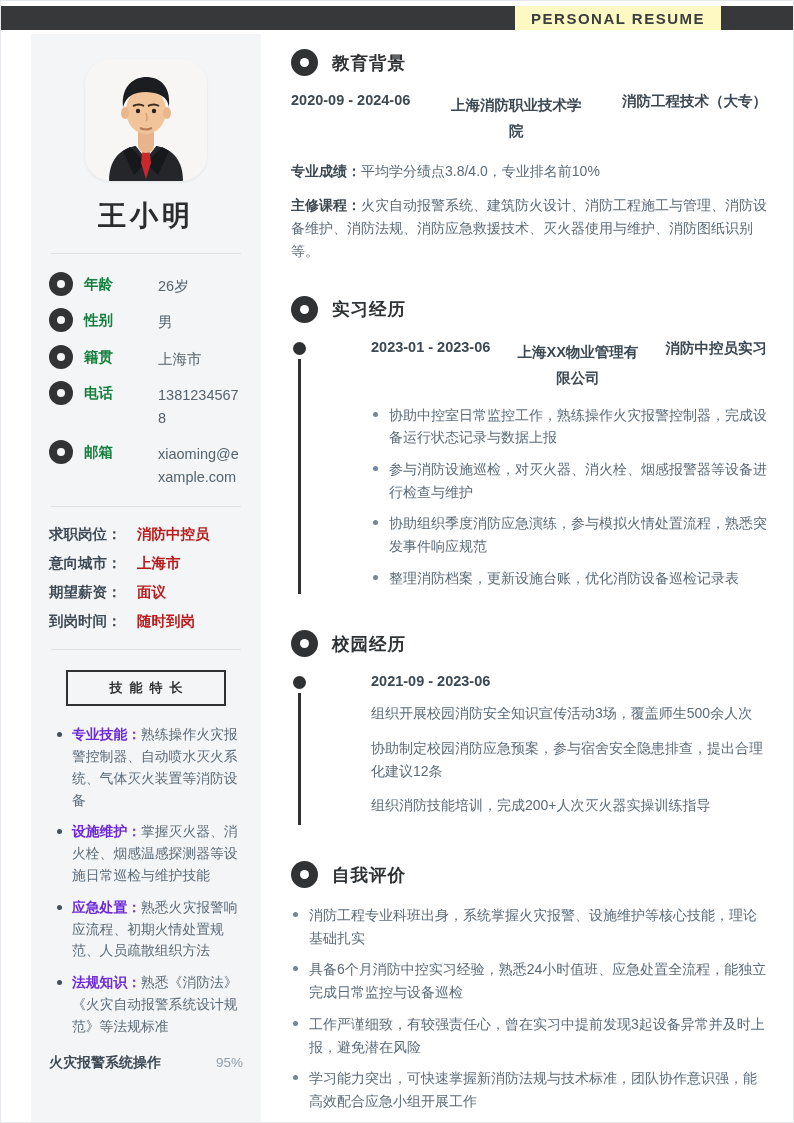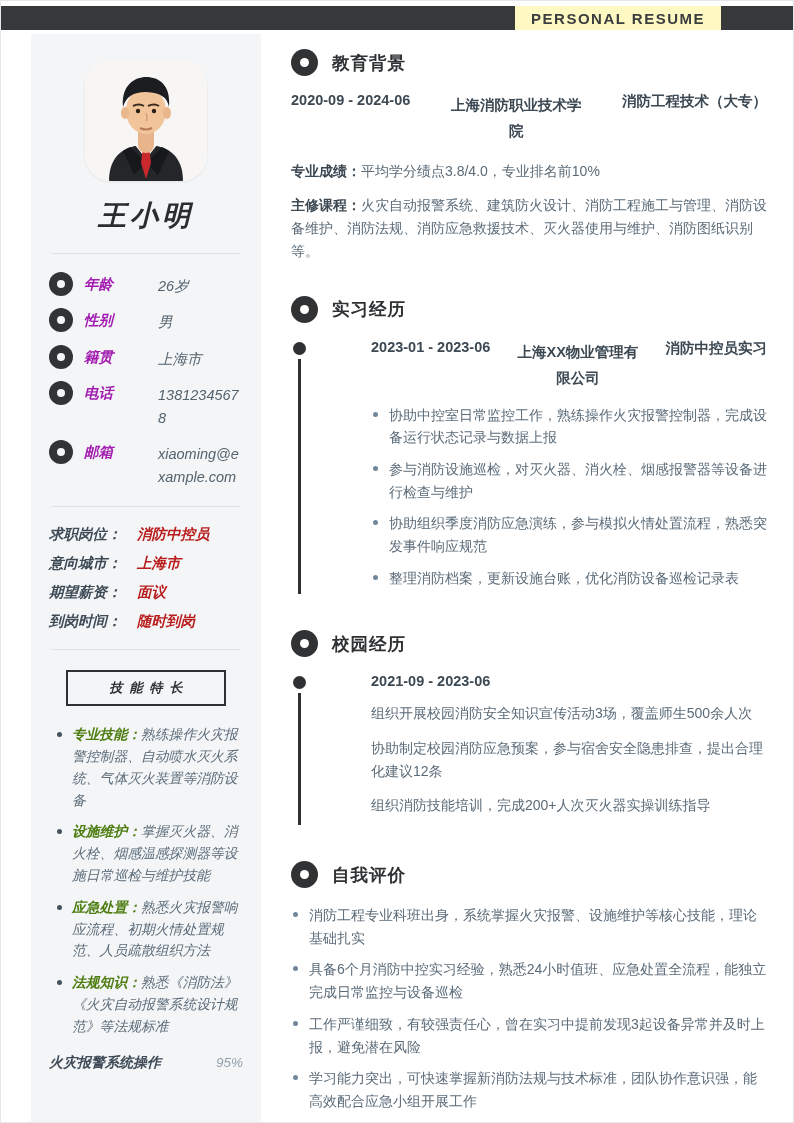--- a/index.html
+++ b/index.html
@@ -11,49 +11,49 @@
   
   .topbar { position:absolute; top:5px; left:0; right:0; height:24px; display:flex; }
   .topbar-seg { background:#36383a; }
   .seg-left { flex:1; }
   .seg-right { width:72px; }
   .topbar-title { background:#fef9c3; padding:0 16px; display:flex; align-items:center;
                   font-size:15px; font-weight:bold; color:#3b3d3f; letter-spacing:1.5px; white-space:nowrap; }
 
   
   .sidebar { position:absolute; left:30px; top:33px; width:230px; bottom:0;
-             background:#f3f5f7; padding:25px 18px 0 18px;font-style:italic; }
+             background:#f3f5f7; padding:25px 18px 0 18px; }
   .avatar-wrap { width:122px; height:122px; margin:0 auto; border-radius:26px;
                  background:#fafafa; overflow:hidden; box-shadow:0 1px 3px rgba(0,0,0,.08); }
   .avatar-wrap svg { display:block; }
   .side-name { text-align:center; font-size:28px; font-weight:bold; color:#2a2c2e;
                letter-spacing:4px; margin-top:16px; }
   .divider { border:none; border-top:1px solid #dfe3e7; margin:18px 2px; }
 
   .info-item { display:flex; align-items:flex-start; margin-bottom:11px; font-size:14.5px; }
   .info-icon { width:24px; height:24px; border-radius:50%; background:#313335; position:relative;
                flex:none; margin-right:11px; }
   .info-icon::after { content:""; position:absolute; left:8px; top:8px; width:8px; height:8px;
                border-radius:50%; background:#f3f5f7; }
-  .info-label { width:74px; flex:none; font-weight:bold; color:#a21caf; padding-top:3px; }
+  .info-label { width:74px; flex:none; font-weight:bold; color:#15803d; padding-top:3px; }
   .info-value { color:#55636e; padding-top:3px; line-height:1.55; word-break:break-all; min-width:0; }
 
   .intent-row { display:flex; font-size:14.5px; margin-bottom:10px; }
   .intent-label { width:88px; flex:none; font-weight:bold; color:#3e4b56; }
   .intent-value { font-weight:bold; color:#b91c1c; }
 
   .skills-box { border:2px solid #2e3032; width:160px; margin:20px auto 18px auto;
                 padding:7px 0; text-align:center; font-size:13px; font-weight:bold;
                 color:#2e3032; letter-spacing:7px; text-indent:7px; }
 
   .skill-item { display:flex; margin-bottom:10px; }
   .skill-dot { width:5px; height:5px; border-radius:50%; background:#44525d;
                margin:8px 10px 0 8px; flex:none; }
   .skill-text { font-size:13.8px; line-height:1.58; color:#5b6b78; min-width:0; }
-  .skill-label { font-weight:bold; color:#4d7c0f; }
+  .skill-label { font-weight:bold; color:#6d28d9; }
 
   .bar-group { margin-top:16px; }
   .bar-head { display:flex; justify-content:space-between; align-items:baseline; margin-bottom:7px; }
   .bar-label { font-size:14px; font-weight:bold; color:#3e4b56; }
   .bar-pct { font-size:13.5px; color:#93a0ab; }
 
   
   .main { position:absolute; left:290px; top:48px; width:476px; }
   .section { margin-bottom:32px; }
   .section-header { display:flex; align-items:center; margin-bottom:16px; }

